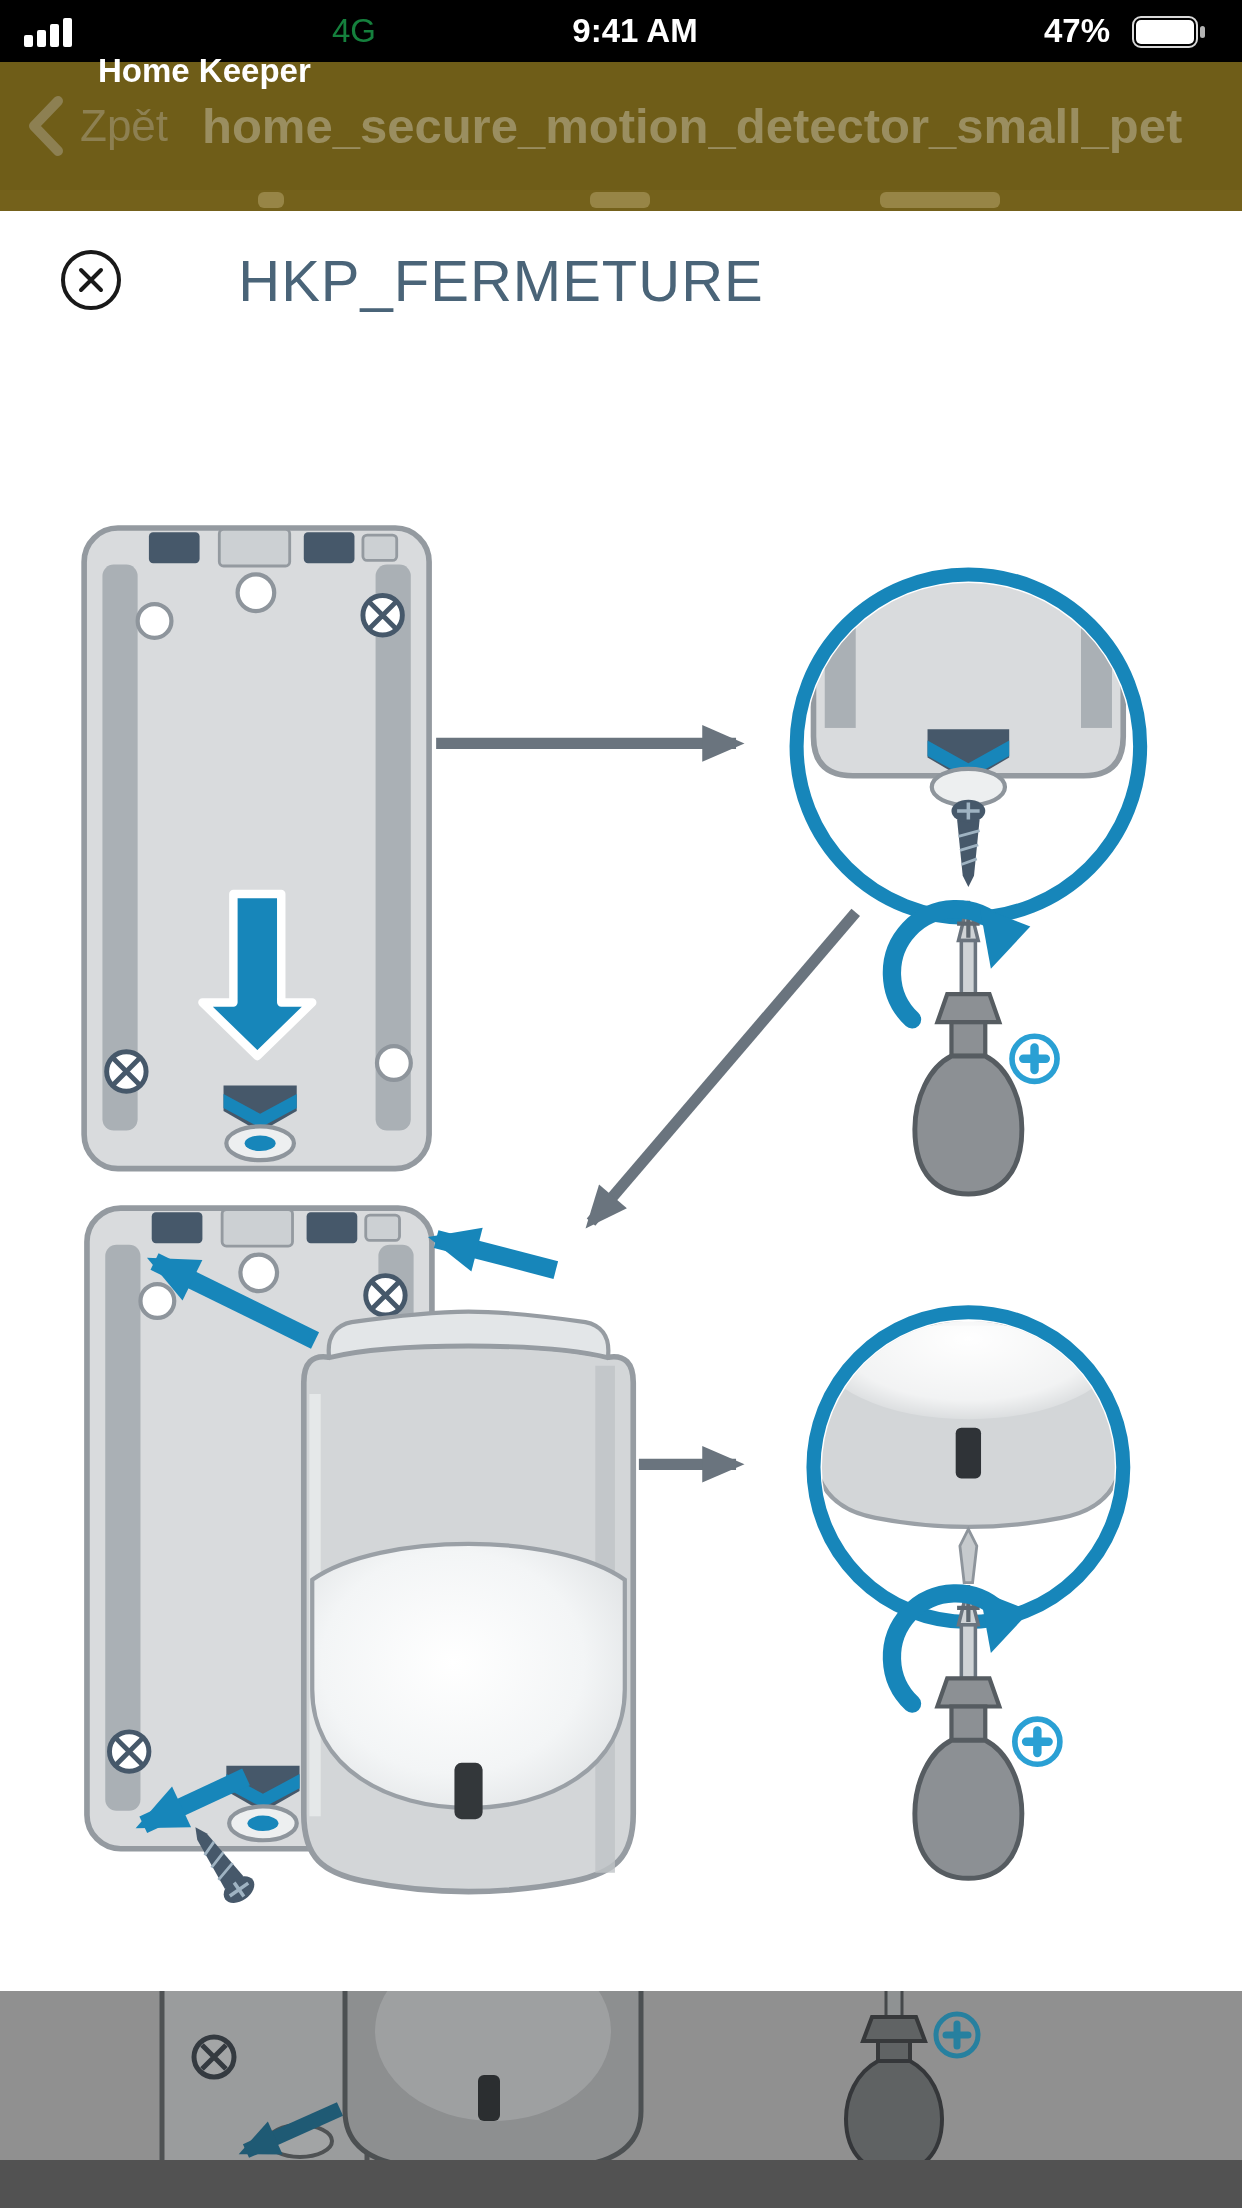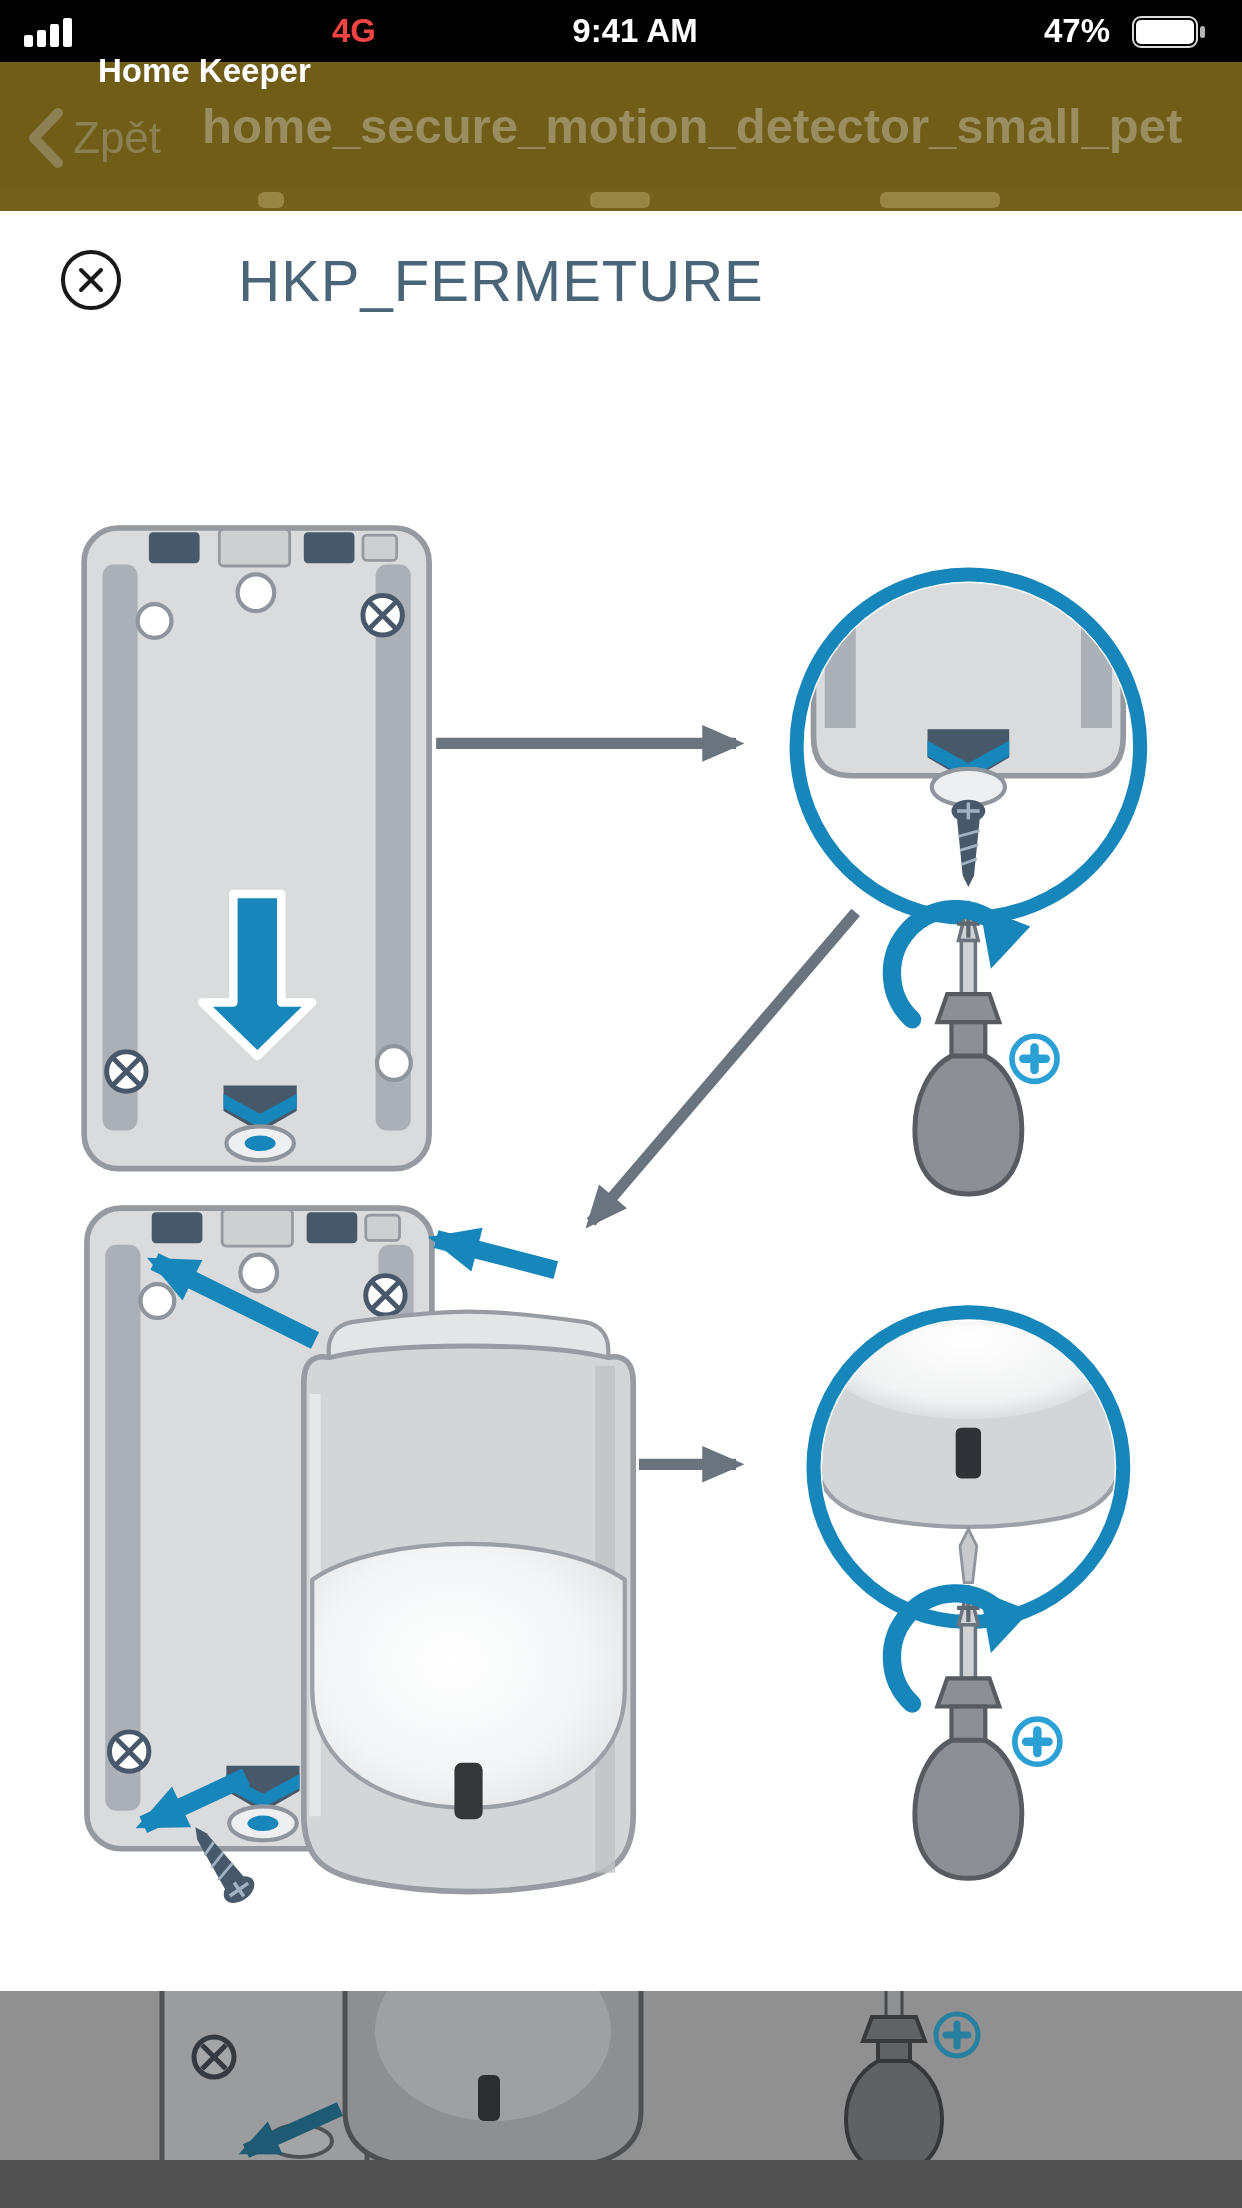--- a/index.html
+++ b/index.html
@@ -5,30 +5,30 @@
   html,body{margin:0;padding:0;background:#222;}
   .screen{
     position:relative;width:1242px;height:2208px;overflow:hidden;background:#fff;
     font-family:"Liberation Sans","DejaVu Sans",sans-serif;
     -webkit-font-smoothing:antialiased;
   }
   
   .status-bar{position:absolute;top:0;left:0;width:1242px;height:62px;background:#000;color:#fff;z-index:30;}
   .sb-item{position:absolute;top:0;height:62px;line-height:62px;font-size:33px;}
   .sb-carrier{left:98px;font-weight:600;margin-top:40px;}
-  .sb-net{left:332px;font-weight:700;color:#ef4444;}
+  .sb-net{left:332px;font-weight:400;color:#15803d;}
   .sb-time{left:0;width:1242px;text-align:center;font-weight:700;padding-left:14px;}
   .sb-batt-pct{right:132px;font-weight:600;}
   .sb-signal{position:absolute;left:24px;top:17px;}
   .sb-battery{position:absolute;right:36px;top:16px;}
   
   .nav-bar{position:absolute;top:62px;left:0;width:1242px;height:128px;background:#6f5d18;z-index:20;}
   .nav-under{position:absolute;top:190px;left:0;width:1242px;height:21px;background:#74611b;z-index:20;overflow:hidden;}
   .nav-under .blob{position:absolute;background:rgba(255,244,200,0.25);border-radius:6px;height:16px;top:2px;}
-  .back-button{position:absolute;left:26px;top:12px;height:128px;display:flex;align-items:center;gap:7px;cursor:pointer;}
+  .back-button{position:absolute;left:26px;top:0;height:128px;display:flex;align-items:center;gap:14px;cursor:pointer;}
   .back-label{font-size:44px;color:#8d8052;}
   .nav-title{position:absolute;left:202px;right:16px;top:0;height:128px;line-height:128px;
     font-size:49px;font-weight:700;color:#9a8e60;white-space:nowrap;overflow:hidden;}
   
   .modal{position:absolute;top:211px;left:0;width:1242px;height:1780px;background:#fff;z-index:25;}
   .close-button{position:absolute;left:58px;top:36px;width:66px;height:66px;background:none;border:none;padding:0;cursor:pointer;}
   .modal-title{position:absolute;left:0;top:36px;width:1002px;text-align:center;
     font-size:58px;font-weight:500;color:#4a6478;letter-spacing:1px;}
   .diagram{position:absolute;left:25px;top:141px;}
   

